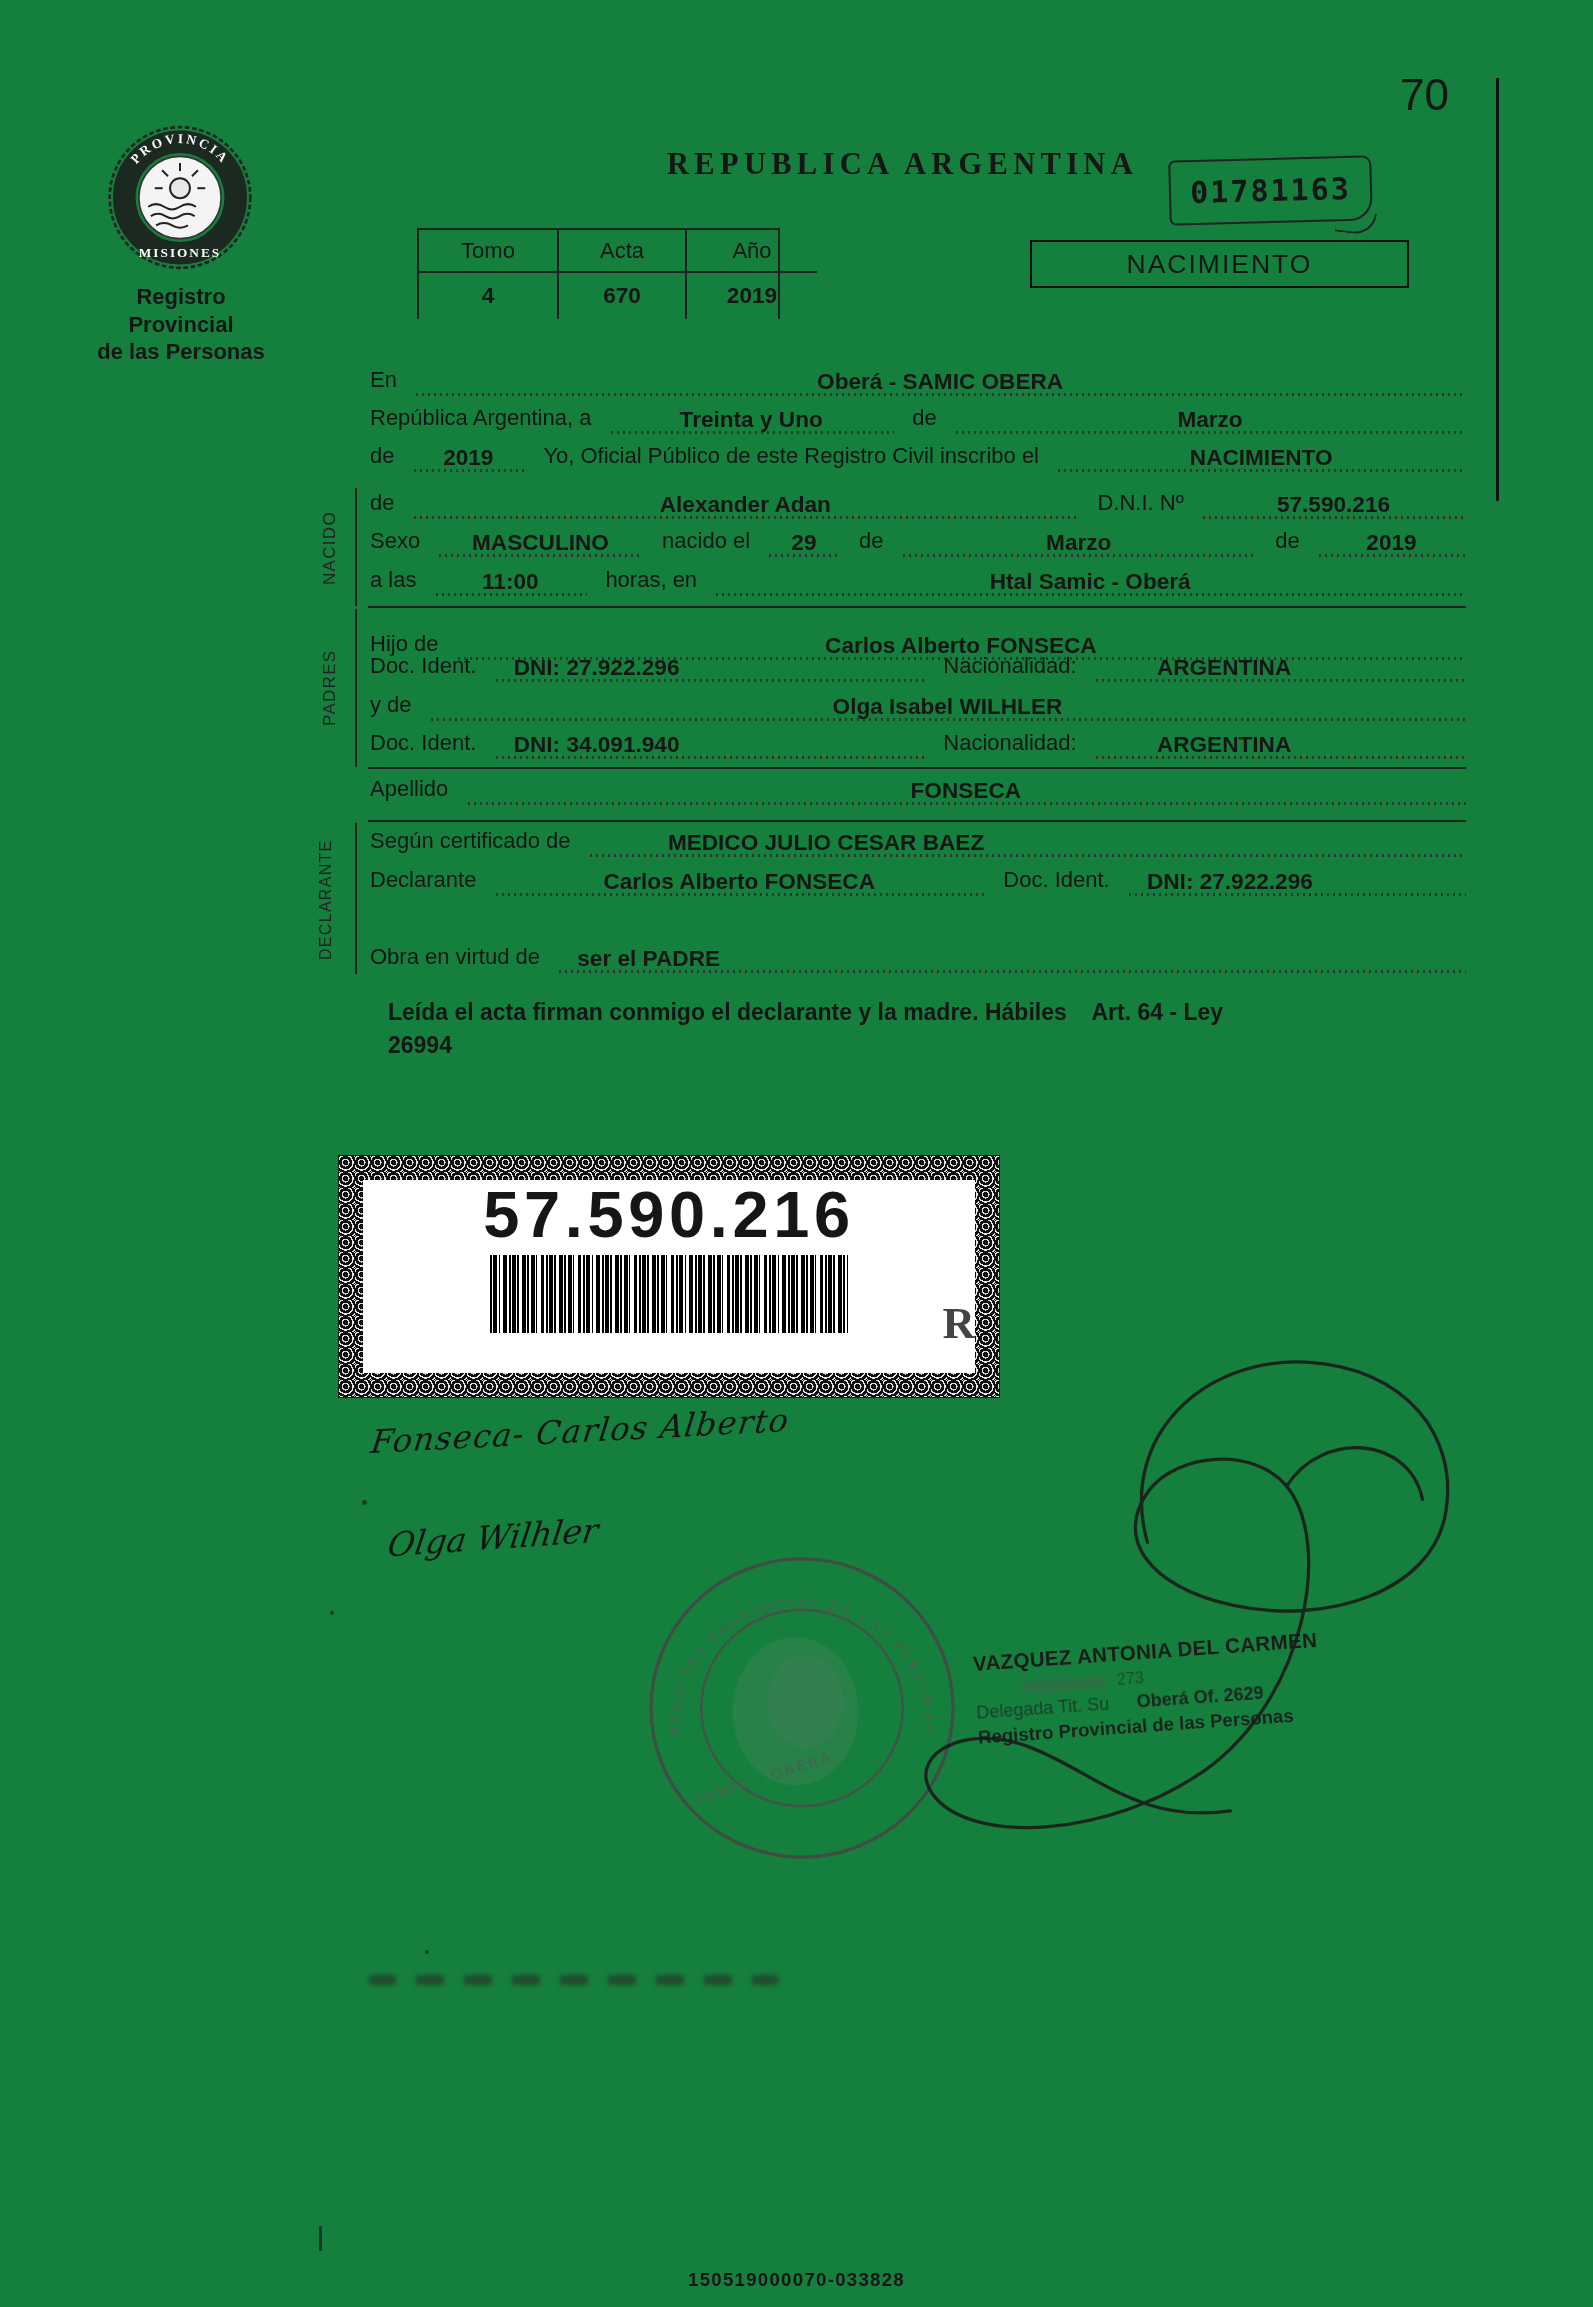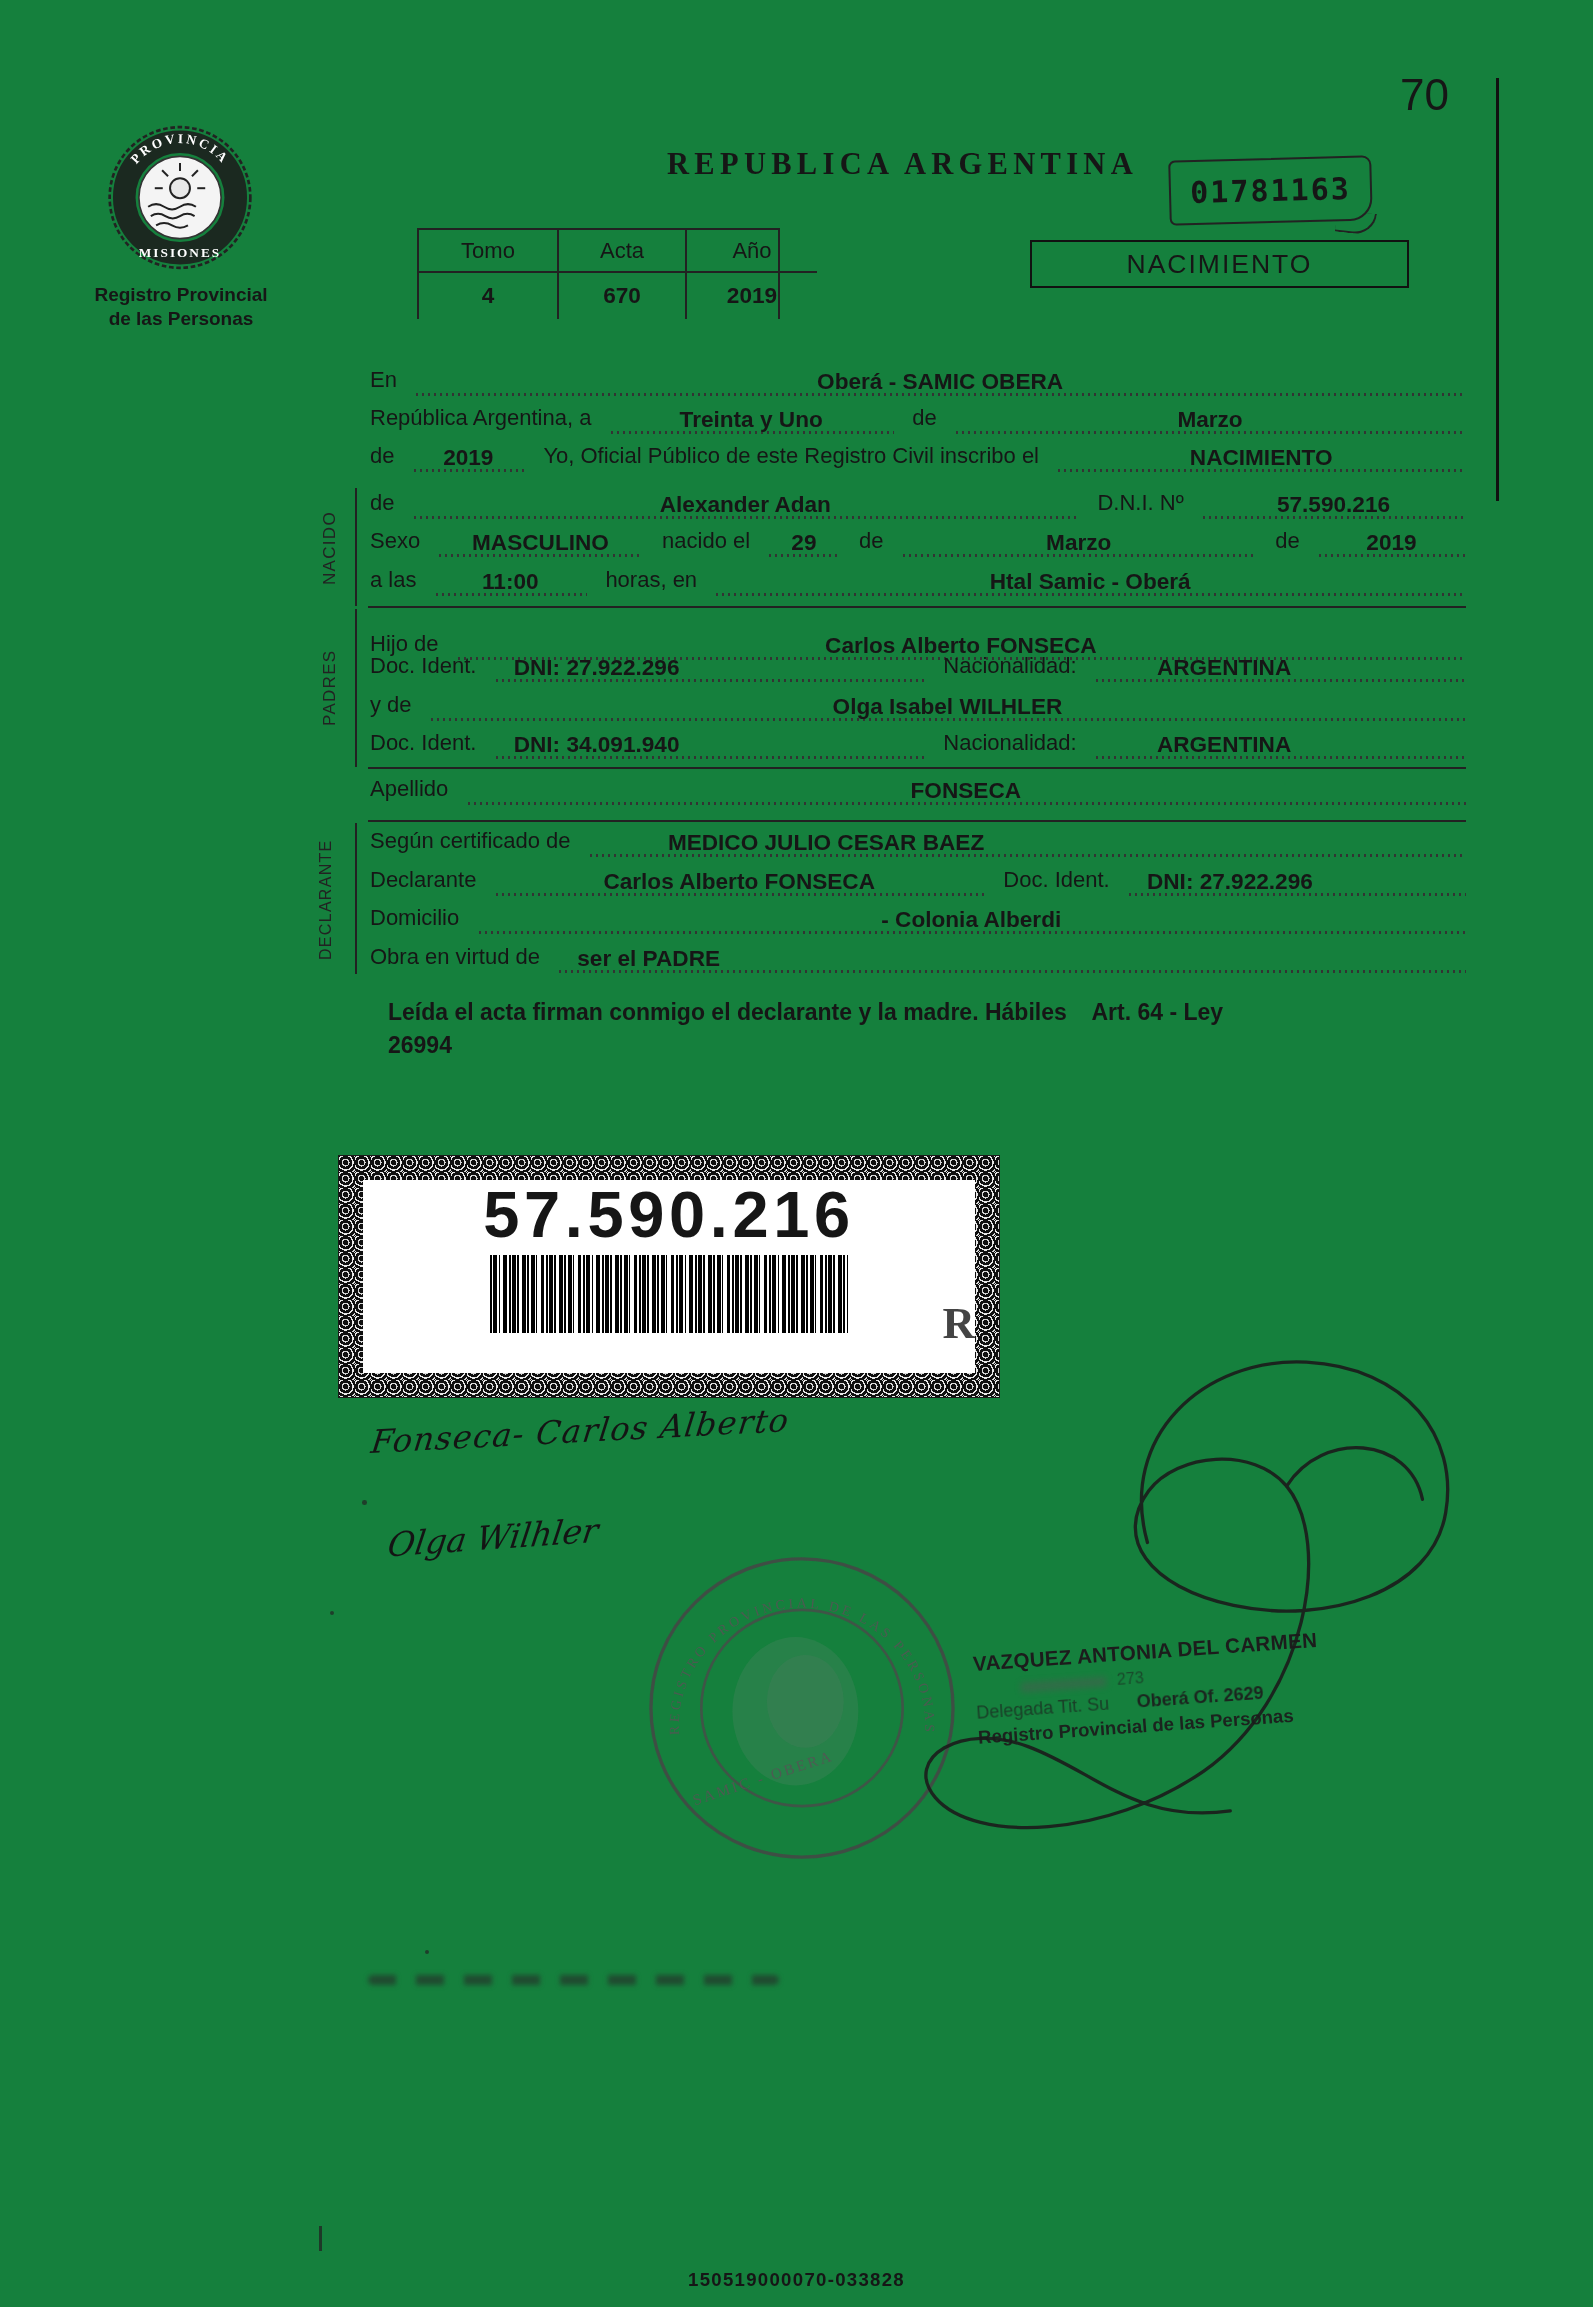--- a/index.html
+++ b/index.html
@@ -42,21 +42,21 @@
   .rtable{position:absolute;left:417px;top:228px;width:363px;border:2px solid #222;border-bottom:none;
           display:grid;grid-template-columns:140px 128px 130px;box-sizing:border-box;}
   .tc{display:flex;align-items:center;justify-content:center;height:41px;font-size:22px;}
   .tc.hd{border-bottom:2px solid #222;}
   .tc.c1,.tc.c2{border-right:2px solid #222;}
   .tc.val{height:46px;font-weight:bold;font-size:22.6px;}
 
   
   .logo{position:absolute;left:107px;top:118px;width:146px;height:159px;}
   .logocap{position:absolute;left:85px;top:283px;width:192px;text-align:center;
-           font-weight:bold;font-size:19px;line-height:1.25;}
+           font-weight:bold;font-size:22px;line-height:1.25;}
 
   
   .closing{position:absolute;left:388px;top:996px;width:1081px;font-weight:bold;font-size:23px;
            line-height:1.45;white-space:pre-wrap;}
 
   
   .label-outer{position:absolute;left:338px;top:1155px;width:662px;height:243px;border:1.3px solid #1a1a1a;
            background:repeating-radial-gradient(circle at 6.6px 6.6px,#101010 0 2.7px,#d8d8d8 2.7px 4px,#101010 4px 6.6px,#e8e8e8 6.6px 8px);
            background-size:16px 16px;box-sizing:border-box;}
   .label-inner{position:absolute;left:24px;top:24px;right:24px;bottom:24px;background:#fff;
@@ -229,24 +229,20 @@
     <span class="fillv grow vl120">MEDICO JULIO CESAR BAEZ</span>
   </div>
 
   <div class="row" style="top:864px">
     <span class="lbl">Declarante</span>
     <span class="fillv" style="flex:0 0 491px">Carlos Alberto FONSECA</span>
     <span class="lbl mid">Doc. Ident.</span>
     <span class="fillv grow vl">DNI: 27.922.296</span>
   </div>
 
-  <div class="row" style="top:902px">
-    <span class="lbl">Domicilio</span>
-    <span class="fillv grow">- Colonia Alberdi</span>
-  </div>
 
   <div class="row" style="top:941px">
     <span class="lbl">Obra en virtud de</span>
     <span class="fillv grow vl">ser el PADRE</span>
   </div>
 
   <div class="vline" style="left:355px;top:488px;height:118px"></div>
   <div class="vline" style="left:355px;top:609px;height:158px"></div>
   <div class="vline" style="left:355px;top:823px;height:151px"></div>
   <div class="side" style="left:320px;top:499px;height:99px">NACIDO</div>

